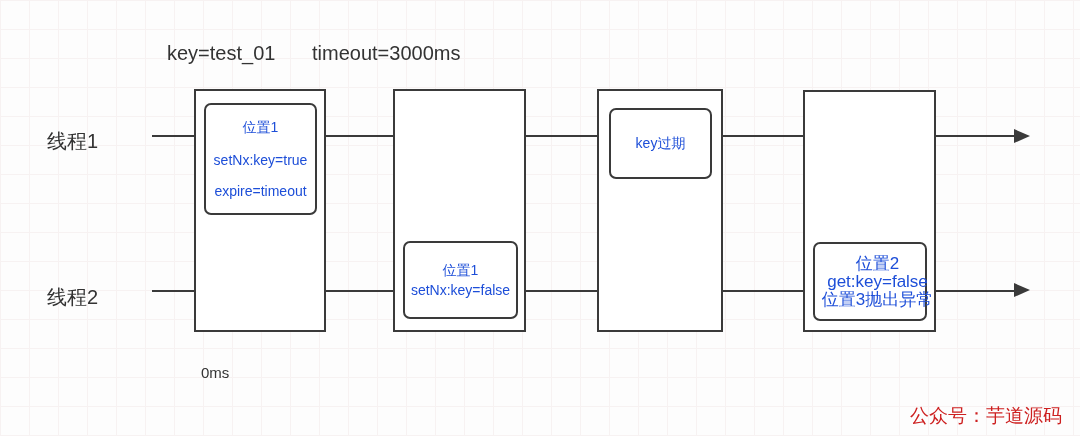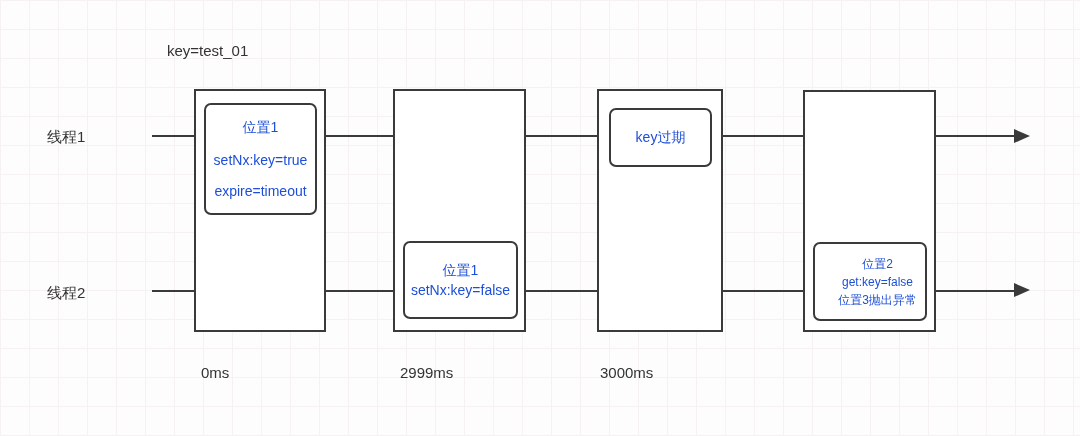--- a/index.html
+++ b/index.html
@@ -8,21 +8,21 @@
     font-family:"Liberation Sans","DejaVu Sans",sans-serif;
   }
   .canvas{
     position:relative;width:1080px;height:436px;
     background-color:#fdfdfd;
     background-image:
       linear-gradient(to right,#f7f2f2 1px,transparent 1px),
       linear-gradient(to bottom,#f7f2f2 1px,transparent 1px);
     background-size:29px 29px;
   }
-  .lbl{position:absolute;color:#333;font-size:15px;white-space:nowrap;}
+  .lbl{position:absolute;color:#333;font-size:20px;white-space:nowrap;}
   .thread-line{position:absolute;left:152px;width:864px;height:2px;background:#3a3a3a;z-index:1;}
   .arrowhead{
     position:absolute;width:0;height:0;z-index:1;
     border-left:16px solid #3a3a3a;
     border-top:7px solid transparent;
     border-bottom:7px solid transparent;
   }
   .outer-box{
     position:absolute;background:#fff;border:2px solid #3a3a3a;
     box-sizing:border-box;z-index:2;
@@ -30,38 +30,39 @@
   .inner-box{
     position:absolute;border:2px solid #3a3a3a;border-radius:7px;
     box-sizing:border-box;display:flex;flex-direction:column;
     align-items:center;justify-content:center;text-align:center;
     color:#1d4ed8;background:#fff;
   }
   .inner-box span{display:block;white-space:nowrap;}
   .inner-1{font-size:14px;justify-content:space-around;padding:6px 0;}
   .inner-2{font-size:14px;line-height:20px;}
   .inner-3{font-size:14px;}
-  .inner-4{font-size:12px;line-height:18px;padding-left:15px;}
+  .inner-4{font-size:17px;line-height:18px;padding-left:15px;}
   .time-lbl{position:absolute;top:364px;width:120px;text-align:left;color:#333;font-size:15px;}
   .wm-gray{
     position:absolute;left:856px;top:384px;
     color:#c5c5c5;font-size:17px;letter-spacing:1px;white-space:nowrap;
   }
   .wm-red{
     position:absolute;left:910px;top:403px;
     color:#cd2020;font-size:19px;white-space:nowrap;
     font-family:"Liberation Serif","DejaVu Serif",serif;
   }
 </style>
 </head>
 <body>
 
 <div class="canvas">
 
   <span class="lbl" style="left:167px;top:42px">key=test_01</span>
+  <span class="lbl" style="left:312px;top:42px">timeout=3000ms</span>
 
   <span class="lbl" style="left:47px;top:128px">线程1</span>
   <span class="lbl" style="left:47px;top:284px">线程2</span>
 
   <div class="thread-line" style="top:135px"></div>
   <div class="arrowhead" style="left:1014px;top:129px"></div>
 
   <div class="thread-line" style="top:290px"></div>
   <div class="arrowhead" style="left:1014px;top:283px"></div>
 
@@ -74,31 +75,30 @@
   </div>
 
   <div class="outer-box" style="left:393px;top:89px;width:133px;height:243px">
     <div class="inner-box inner-2" style="left:8px;top:150px;width:115px;height:78px">
       <span>位置1</span>
       <span>setNx:key=false</span>
     </div>
   </div>
 
   <div class="outer-box" style="left:597px;top:89px;width:126px;height:243px">
-    <div class="inner-box inner-3" style="left:10px;top:17px;width:103px;height:59px">
+    <div class="inner-box inner-3" style="left:10px;top:17px;width:103px;height:71px">
       <span>key过期</span>
     </div>
   </div>
 
   <div class="outer-box" style="left:803px;top:90px;width:133px;height:242px">
     <div class="inner-box inner-4" style="left:8px;top:150px;width:114px;height:79px">
       <span>位置2</span>
       <span>get:key=false</span>
       <span>位置3抛出异常</span>
     </div>
   </div>
 
   <span class="time-lbl" style="left:201px">0ms</span>
-  <span class="time-lbl" style="left:400px">2999ms</span>
-  <span class="time-lbl" style="left:600px">3000ms</span>
 
+  <span class="wm-red">公众号：芋道源码</span>
 
 </div>
 
 </body></html>

